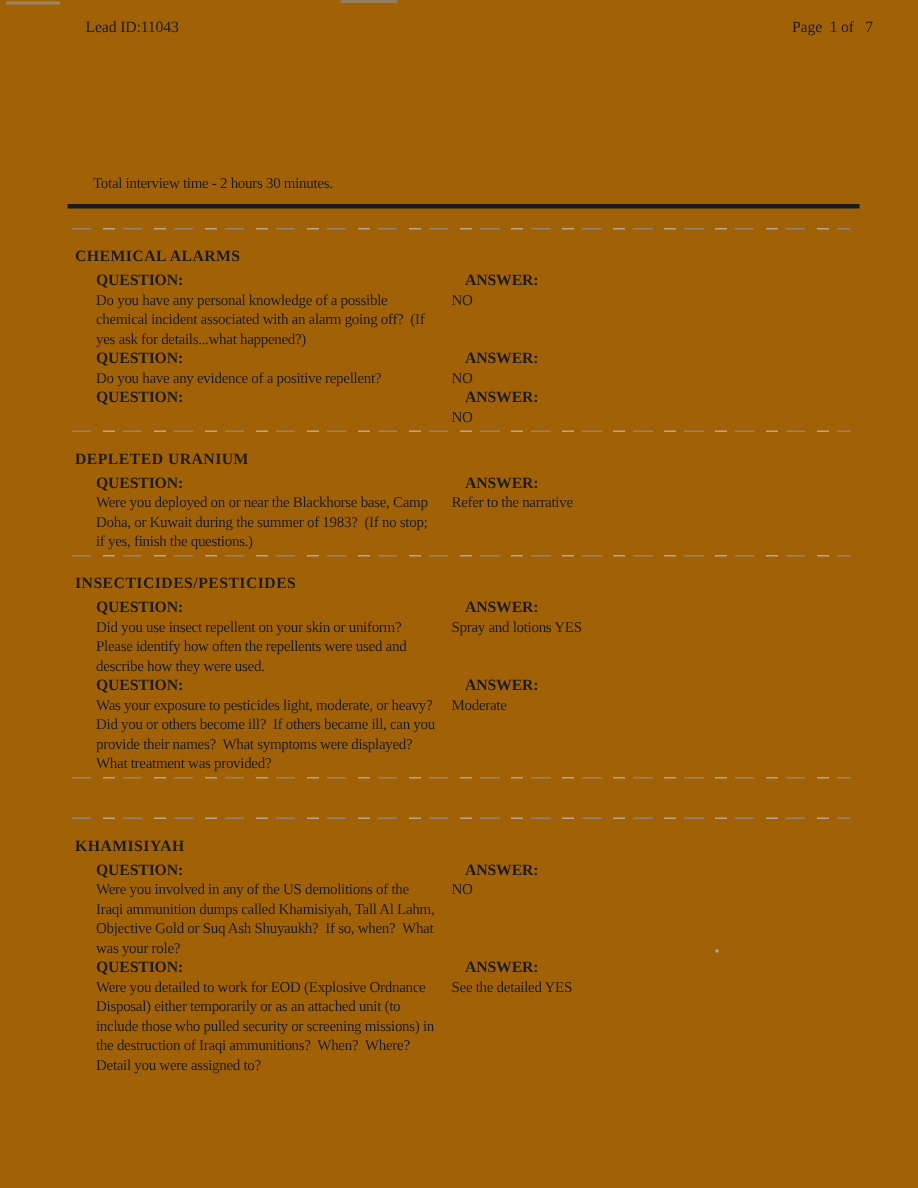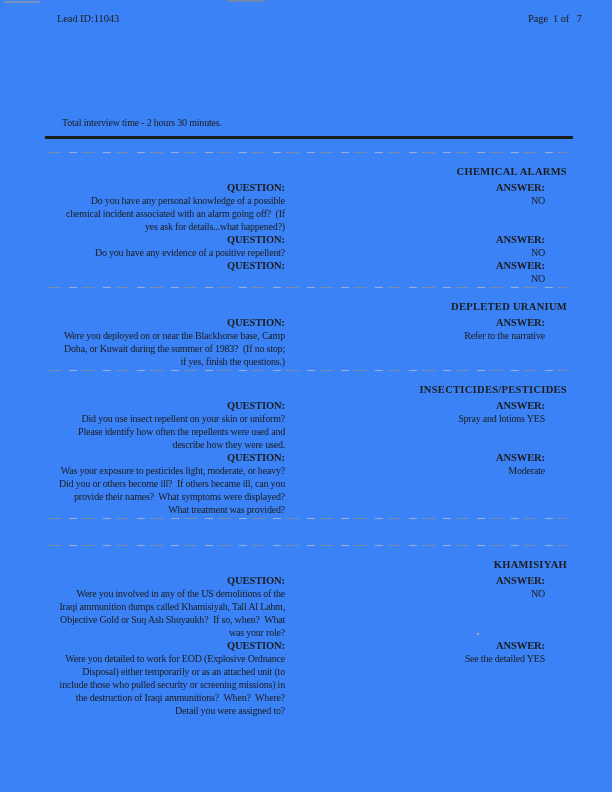--- a/index.html
+++ b/index.html
@@ -4,21 +4,21 @@
 <style>
   html, body { margin: 0; padding: 0; }
   body {
     width: 612px; height: 792px;
     background: #ffffff;
     font-family: "Liberation Serif", "DejaVu Serif", serif;
     color: #1c1c1c;
     position: relative;
     overflow: hidden;
   }
-  .page { position: absolute; inset: 0; background: #3b82f6; text-align: right; }
+  .page { position: absolute; inset: 0; background: #a16207; }
 
   
   .artifact { position: absolute; height: 2px; background: #9a9a9a; opacity: .65; }
   .artifact.a1 { left: 4px;  top: 1px; width: 36px; }
   .artifact.a2 { left: 227px; top: 0;  width: 38px; background: #8d8d8d; }
   .speck { position: absolute; left: 477px; top: 633px; width: 2px; height: 2px; background: #aaa; }
 
   .header {
     position: absolute; top: 13px; left: 57px; right: 30px;
     display: flex; justify-content: space-between;
@@ -46,21 +46,21 @@
     opacity: .75;
   }
   .sec-title {
     margin: 12px 0 3px 2px;
     font-size: 10.5px; font-weight: bold; letter-spacing: 0.3px;
     line-height: 13px;
   }
   .sec.empty { padding-bottom: 24px; }
 
   .qa { display: flex; align-items: flex-start; }
-  .qcol { flex: none; width: 237px; margin-left: 0; }
+  .qcol { flex: none; width: 237px; margin-left: 16px; }
   .acol { flex: none; width: 260px; margin-left: 0; }
   .qlabel, .alabel {
     font-weight: bold; font-size: 10.5px; line-height: 13px;
     letter-spacing: -0.1px;
   }
   .alabel { padding-left: 9px; }
   .qtext, .atext {
     font-size: 10px; line-height: 13px; letter-spacing: -0.2px;
     white-space: pre-wrap;
   }

